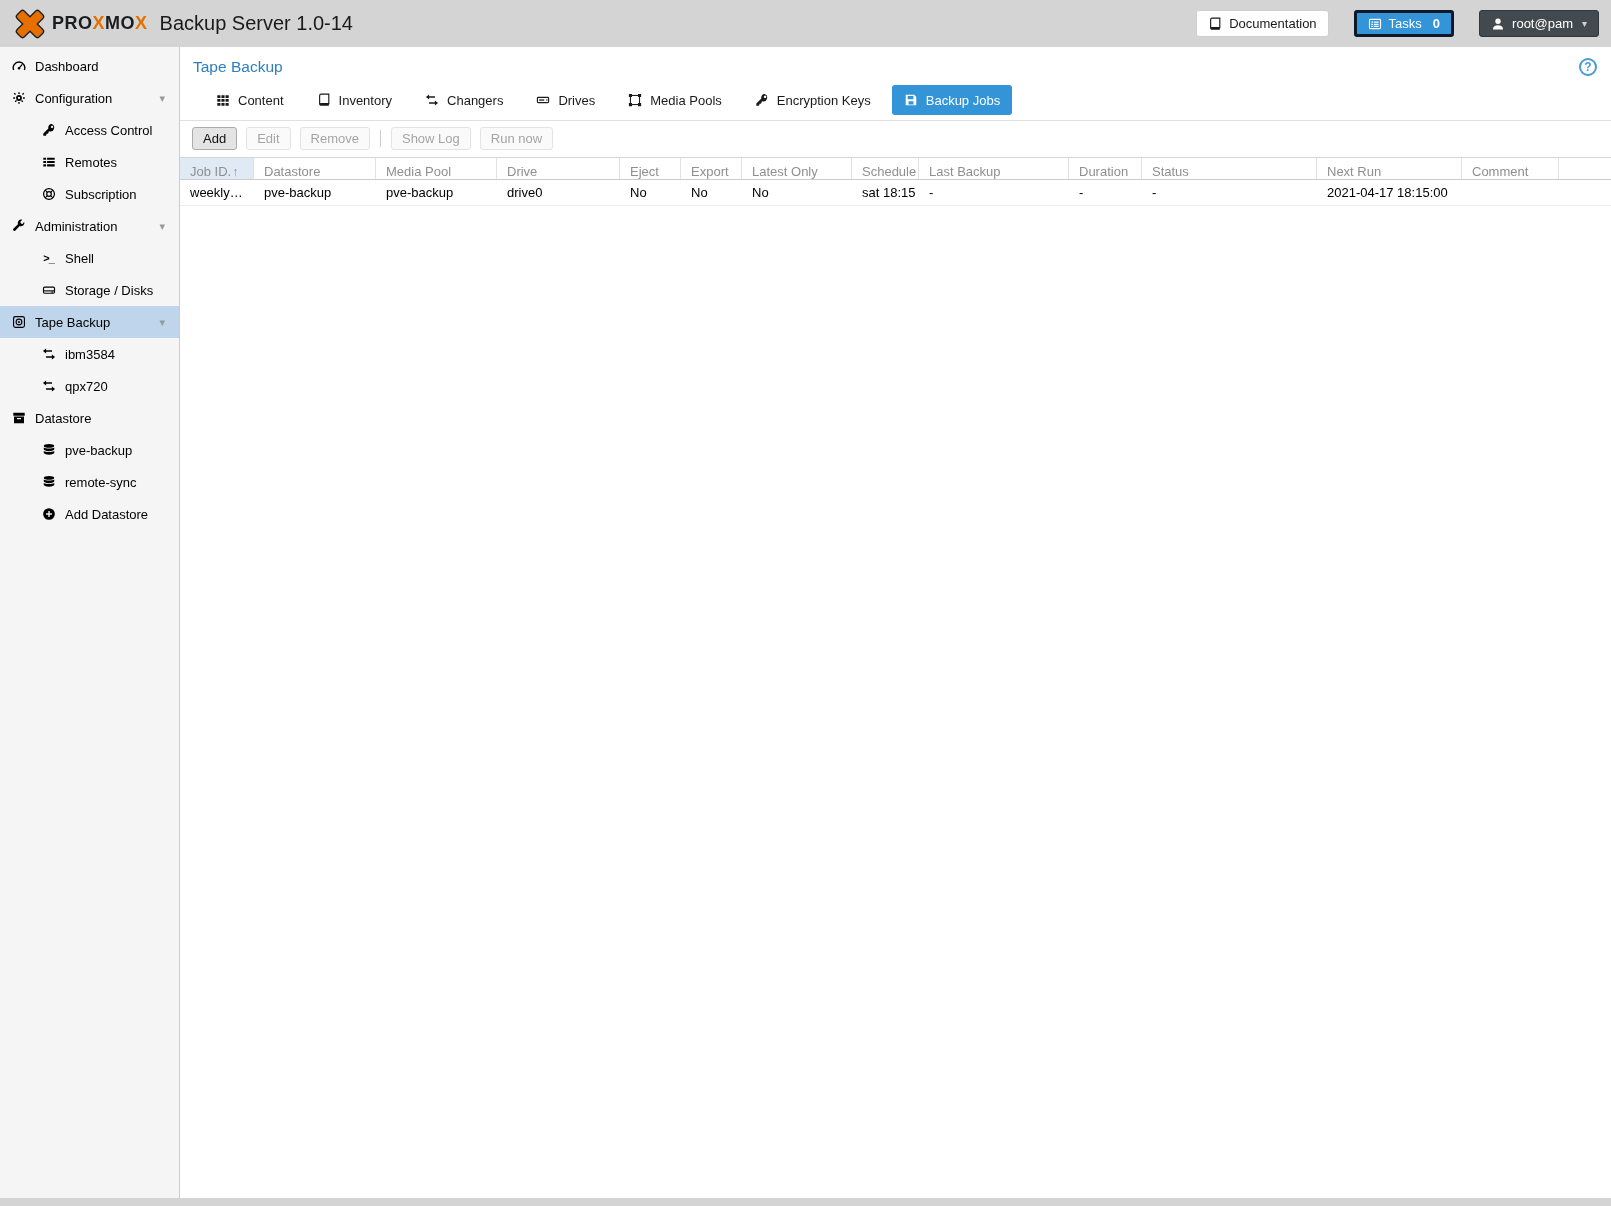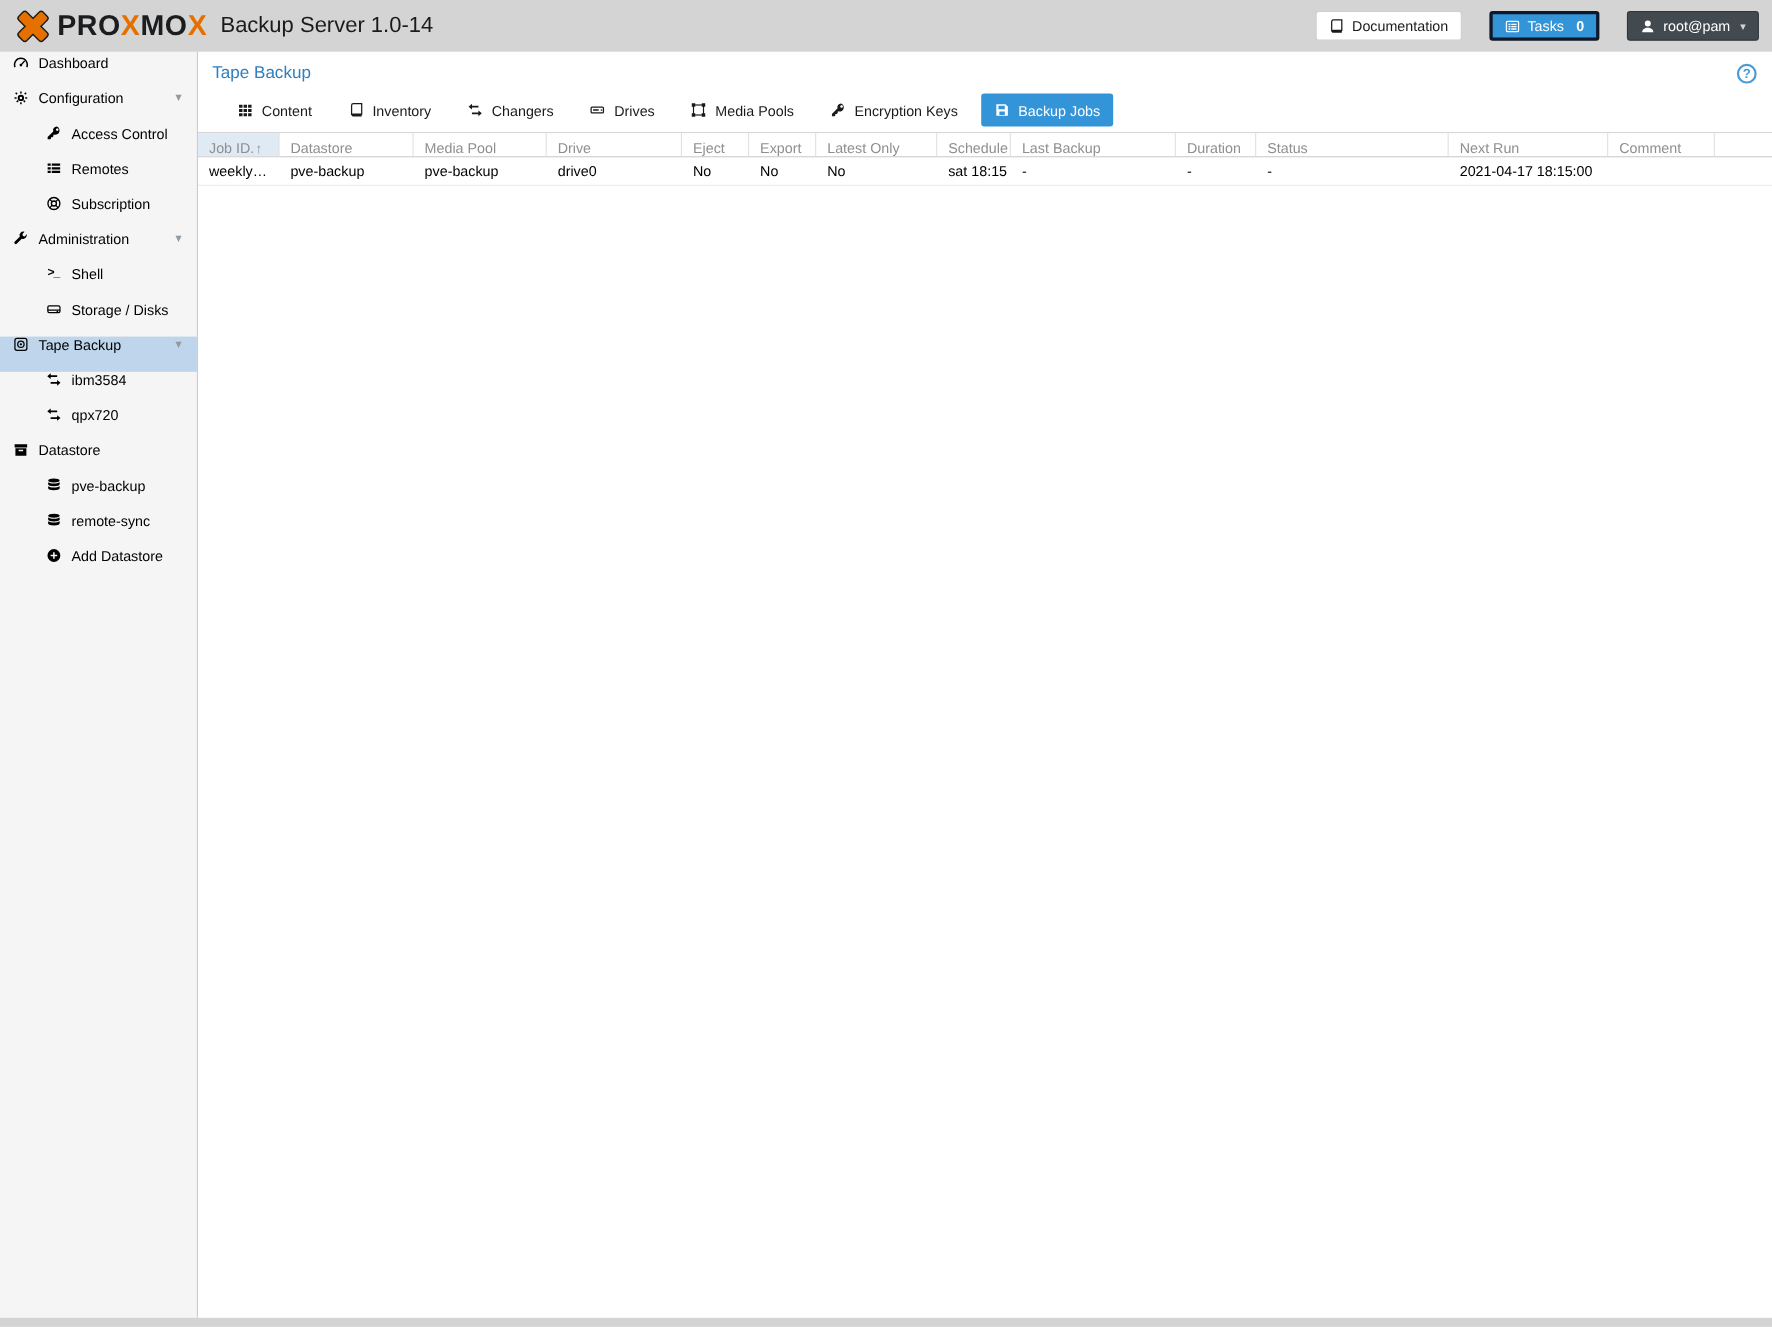--- a/index.html
+++ b/index.html
@@ -2,41 +2,41 @@
 <html><head>
 <meta charset="utf-8">
 <style>
   * { margin:0; padding:0; box-sizing:border-box; }
   html,body { width:1611px; height:1206px; overflow:hidden;
     font-family:"Liberation Sans", sans-serif; font-size:13px; color:#111; background:#d4d4d4; }
 
   
   .topbar { height:47px; background:#d4d4d4; display:flex; align-items:center; padding:0 12px; }
   .logo { display:flex; align-items:center; gap:4px; }
-  .logo-word { font-weight:bold; font-size:26px; letter-spacing:.5px; color:#1b1c1e; display:flex; }
+  .logo-word { font-weight:bold; font-size:18px; letter-spacing:.5px; color:#1b1c1e; display:flex; }
   .logo-word .orange { color:#E57000; }
   .product-name { margin-left:12px; font-size:20px; color:#1a1a1a; }
   .topbar-right { margin-left:auto; display:flex; align-items:center; gap:25px; }
   .tb-btn { display:inline-flex; align-items:center; gap:7px; height:27px; padding:0 11px;
     border-radius:3px; font-size:13px; cursor:pointer; }
   .tb-btn .icon svg { display:block; }
   .btn-doc { background:#ffffff; border:1px solid #cfcfcf; color:#1a1a1a; }
   .btn-tasks { background:#3394d8; border:3px solid #0f172a; color:#fff; }
   .btn-tasks .count { font-weight:bold; margin-left:4px; }
   .btn-user { background:#424a50; border:1px solid #30373c; color:#fff; }
   .btn-user .chev { font-size:10px; color:#cfd4d8; margin-left:2px; }
 
   
   .mainrow { display:flex; height:1151px; }
   .sidebar { width:180px; background:#f5f5f5; border-right:1px solid #cccccc; padding-top:3px; }
   .content { flex:1; background:#ffffff; display:flex; flex-direction:column; position:relative; }
   .footer-strip { height:8px; background:#d4d4d4; }
 
   
-  .sb-item { height:32px; display:flex; cursor:pointer; position:relative; }
+  .sb-item { height:32px; display:flex; align-items:center; cursor:pointer; position:relative; }
   .sb-item .icon { width:17px; display:inline-flex; justify-content:center; color:#000; }
   .sb-item .sb-label { margin-left:8px; color:#000; }
   .sb-item.lvl0 { padding-left:10px; }
   .sb-item.lvl1 { padding-left:40px; }
   .sb-item.selected { background:#bed5eb; }
   .sb-arrow { position:absolute; right:14px; color:#8f9aa3; font-size:11px; }
   .term { font-weight:bold; font-size:11px; letter-spacing:-1px; }
 
   
   .title-row { display:flex; align-items:center; padding:11px 14px 5px 13px; }
@@ -342,20 +342,28 @@
         <div class="tab active">
           <span class="icon">
             <svg width="14" height="14" viewBox="0 0 16 16" fill="currentColor">
               <path fill-rule="evenodd" d="M2 2v12h12V4.4L11.6 2H2zm2.2 1.5h6.6v3.7H4.2V3.5zm1 6h5.6v3.6H5.2V9.5z"></path>
             </svg>
           </span>
           <span>Backup Jobs</span>
         </div>
       </div>
 
+    <div class="toolbar">
+      <span class="btn enabled">Add</span>
+      <span class="btn disabled">Edit</span>
+      <span class="btn disabled">Remove</span>
+      <span class="tb-sep"></span>
+      <span class="btn disabled">Show Log</span>
+      <span class="btn disabled">Run now</span>
+    </div>
 
     <div class="grid-header" id="grid-header">
         <div class="hcell sorted" style="width: 74px;">
           <span>Job ID.</span>
           <span class="sort-ind">↑</span>
         </div>
         <div class="hcell" style="width: 122px;">
           <span>Datastore</span>
         </div>
         <div class="hcell" style="width: 121px;">

